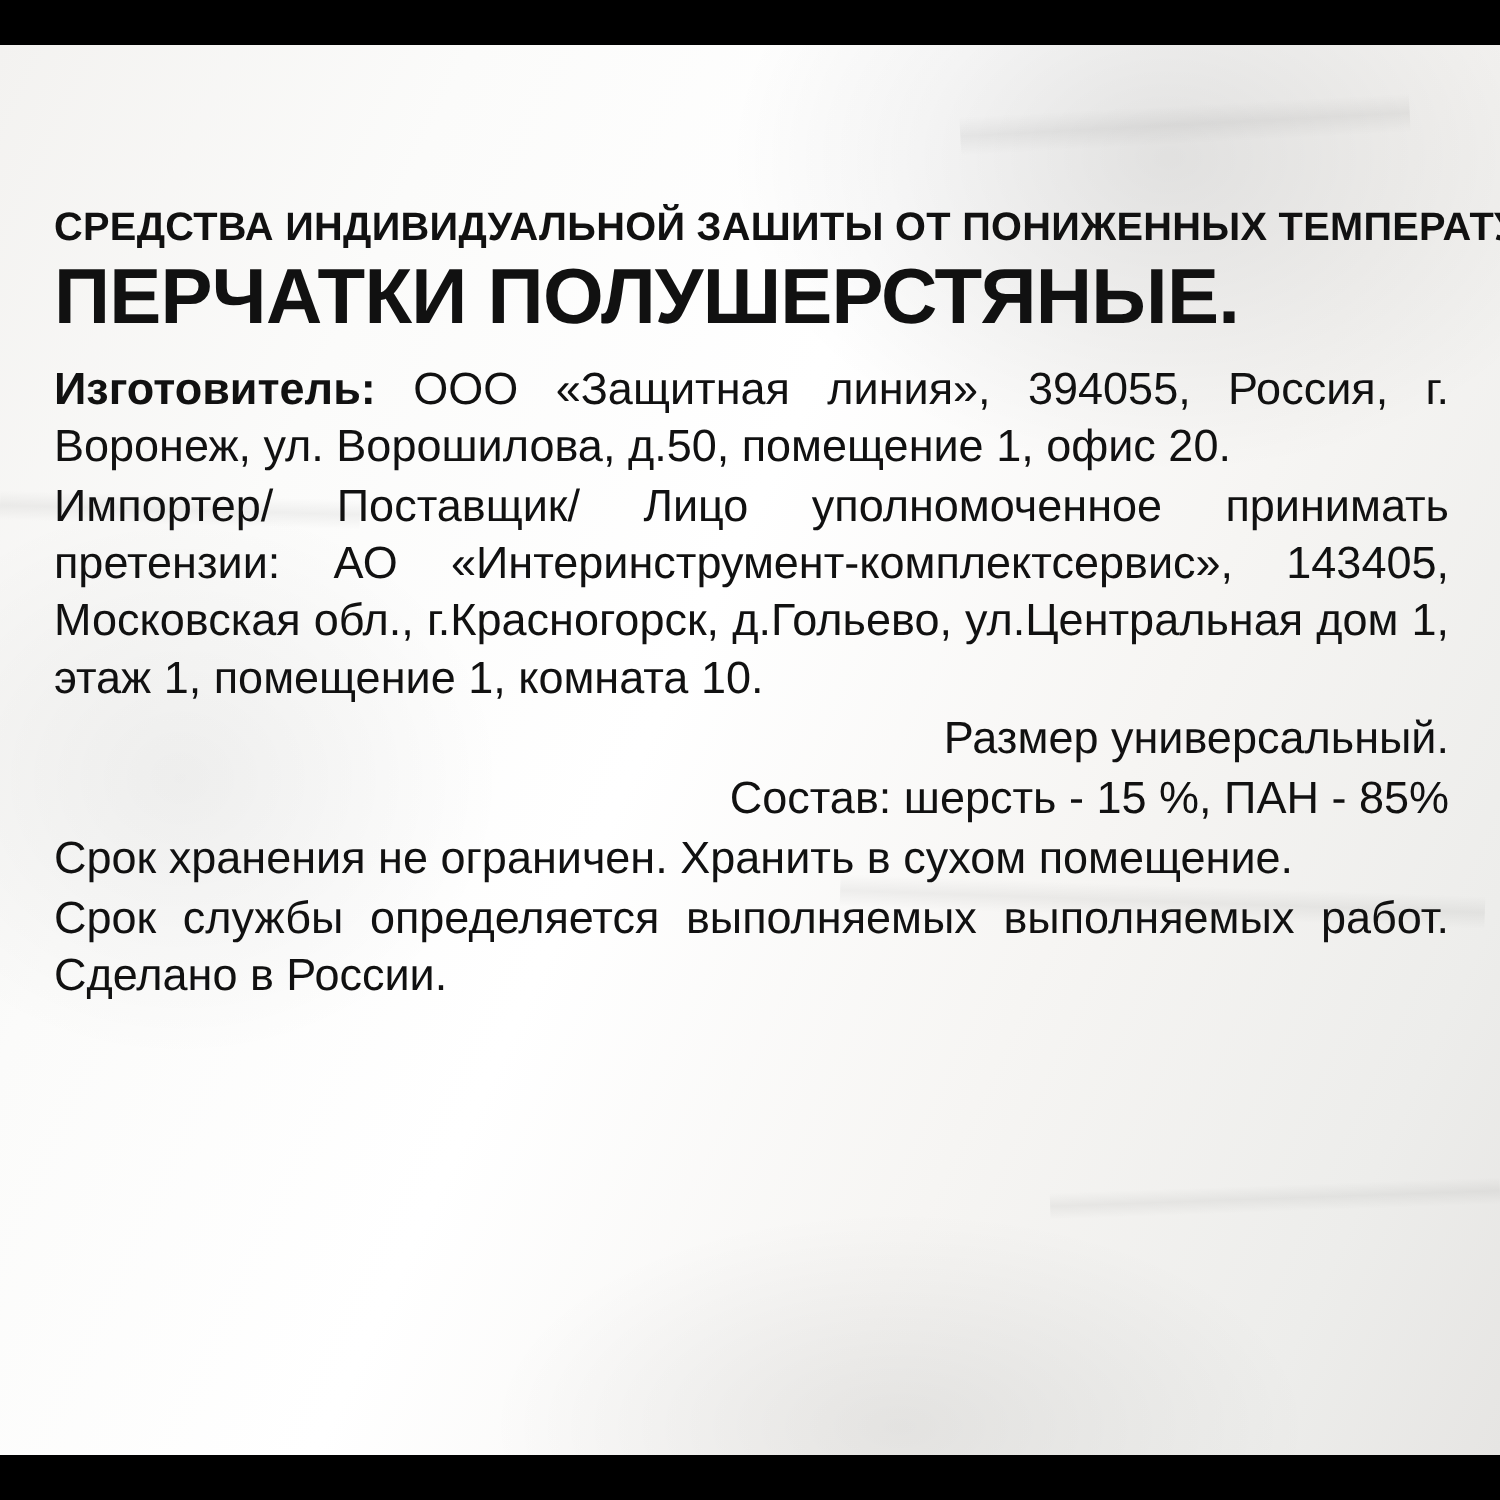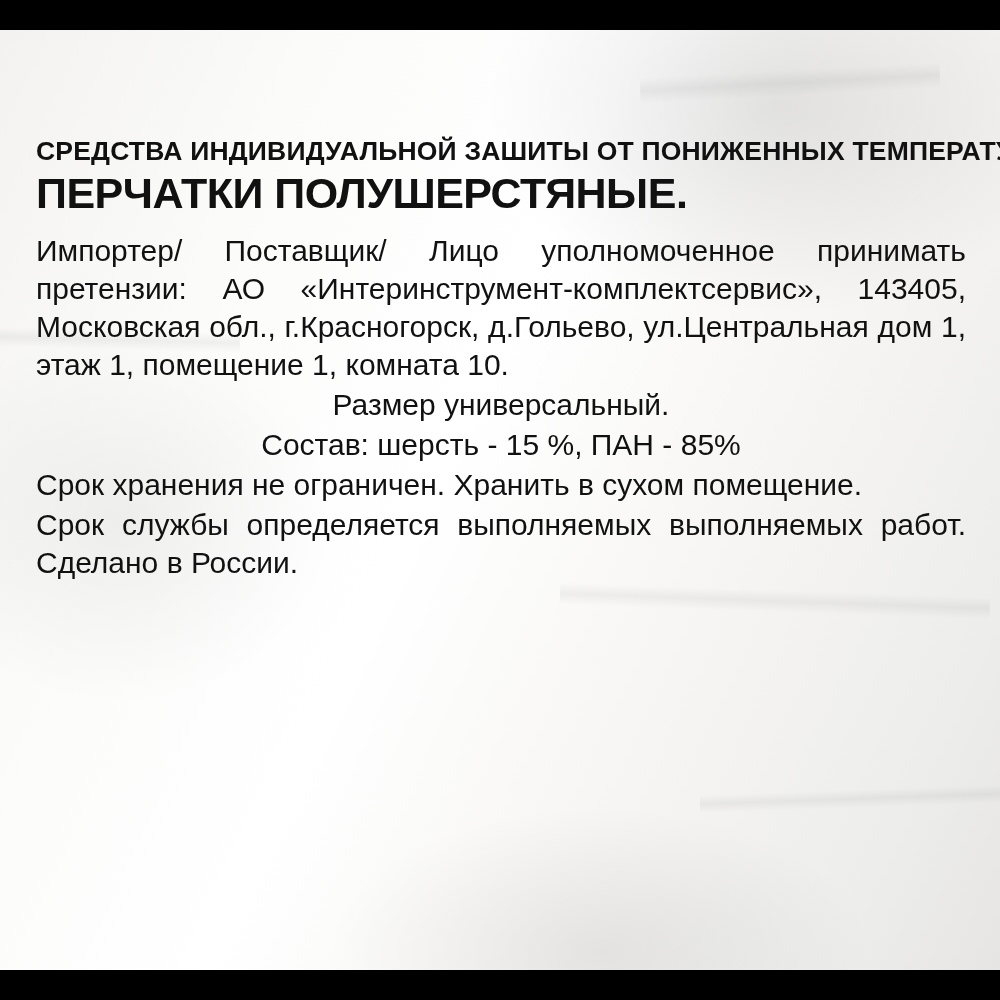--- a/index.html
+++ b/index.html
@@ -50,60 +50,61 @@
   .kicker {
     font-size: 26.5px;
     font-weight: 700;
     letter-spacing: 0.2px;
     line-height: 1.0;
     white-space: nowrap;
     margin: 0 0 6px 2px;
     transform: scaleX(1.0);
   }
   .title {
-    font-size: 43px;
+    font-size: 52px;
     font-weight: 700;
     line-height: 1.05;
     letter-spacing: -0.5px;
     white-space: nowrap;
     margin: 6px 0 16px 2px;
   }
 
   .body-block {
     font-size: 30px;
     line-height: 1.27;
     margin: 0 0 0 2px;
   }
   .para {
     margin: 0 0 2px 0;
     text-align: justify;
     text-justify: inter-word;
   }
   .para b, .lbl {
     font-weight: 700;
   }
-  .nojust { text-align: center; }
+  .nojust { text-align: right; }
 </style>
 </head>
 <body>
 
 <div class="screen">
   <div class="label">
 
     <div class="crease c1"></div>
     <div class="crease c2"></div>
     <div class="crease c3"></div>
     <div class="crease c4"></div>
 
     <div class="txt kicker">СРЕДСТВА ИНДИВИДУАЛЬНОЙ ЗАШИТЫ ОТ ПОНИЖЕННЫХ ТЕМПЕРАТУР.</div>
 
     <div class="txt title">ПЕРЧАТКИ ПОЛУШЕРСТЯНЫЕ.</div>
 
     <div class="txt body-block">
 
+      <div class="para"><b class="lbl">Изготовитель:</b> <span>ООО «Защитная линия», 394055, Россия, г. Воронеж, ул. Ворошилова, д.50, помещение 1, офис 20.</span></div>
 
       <div class="para"><span>Импортер/ Поставщик/ Лицо уполномоченное принимать претензии:</span> <span>АО «Интеринструмент-комплектсервис», 143405, Московская обл., г.Красногорск, д.Гольево, ул.Центральная дом 1, этаж 1, помещение 1, комната 10.</span></div>
 
       <div class="para nojust">Размер универсальный.</div>
 
       <div class="para nojust">Состав: шерсть - 15 %, ПАН - 85%</div>
 
 
       <div class="para">Срок хранения не ограничен. Хранить в сухом помещение.</div>
 

